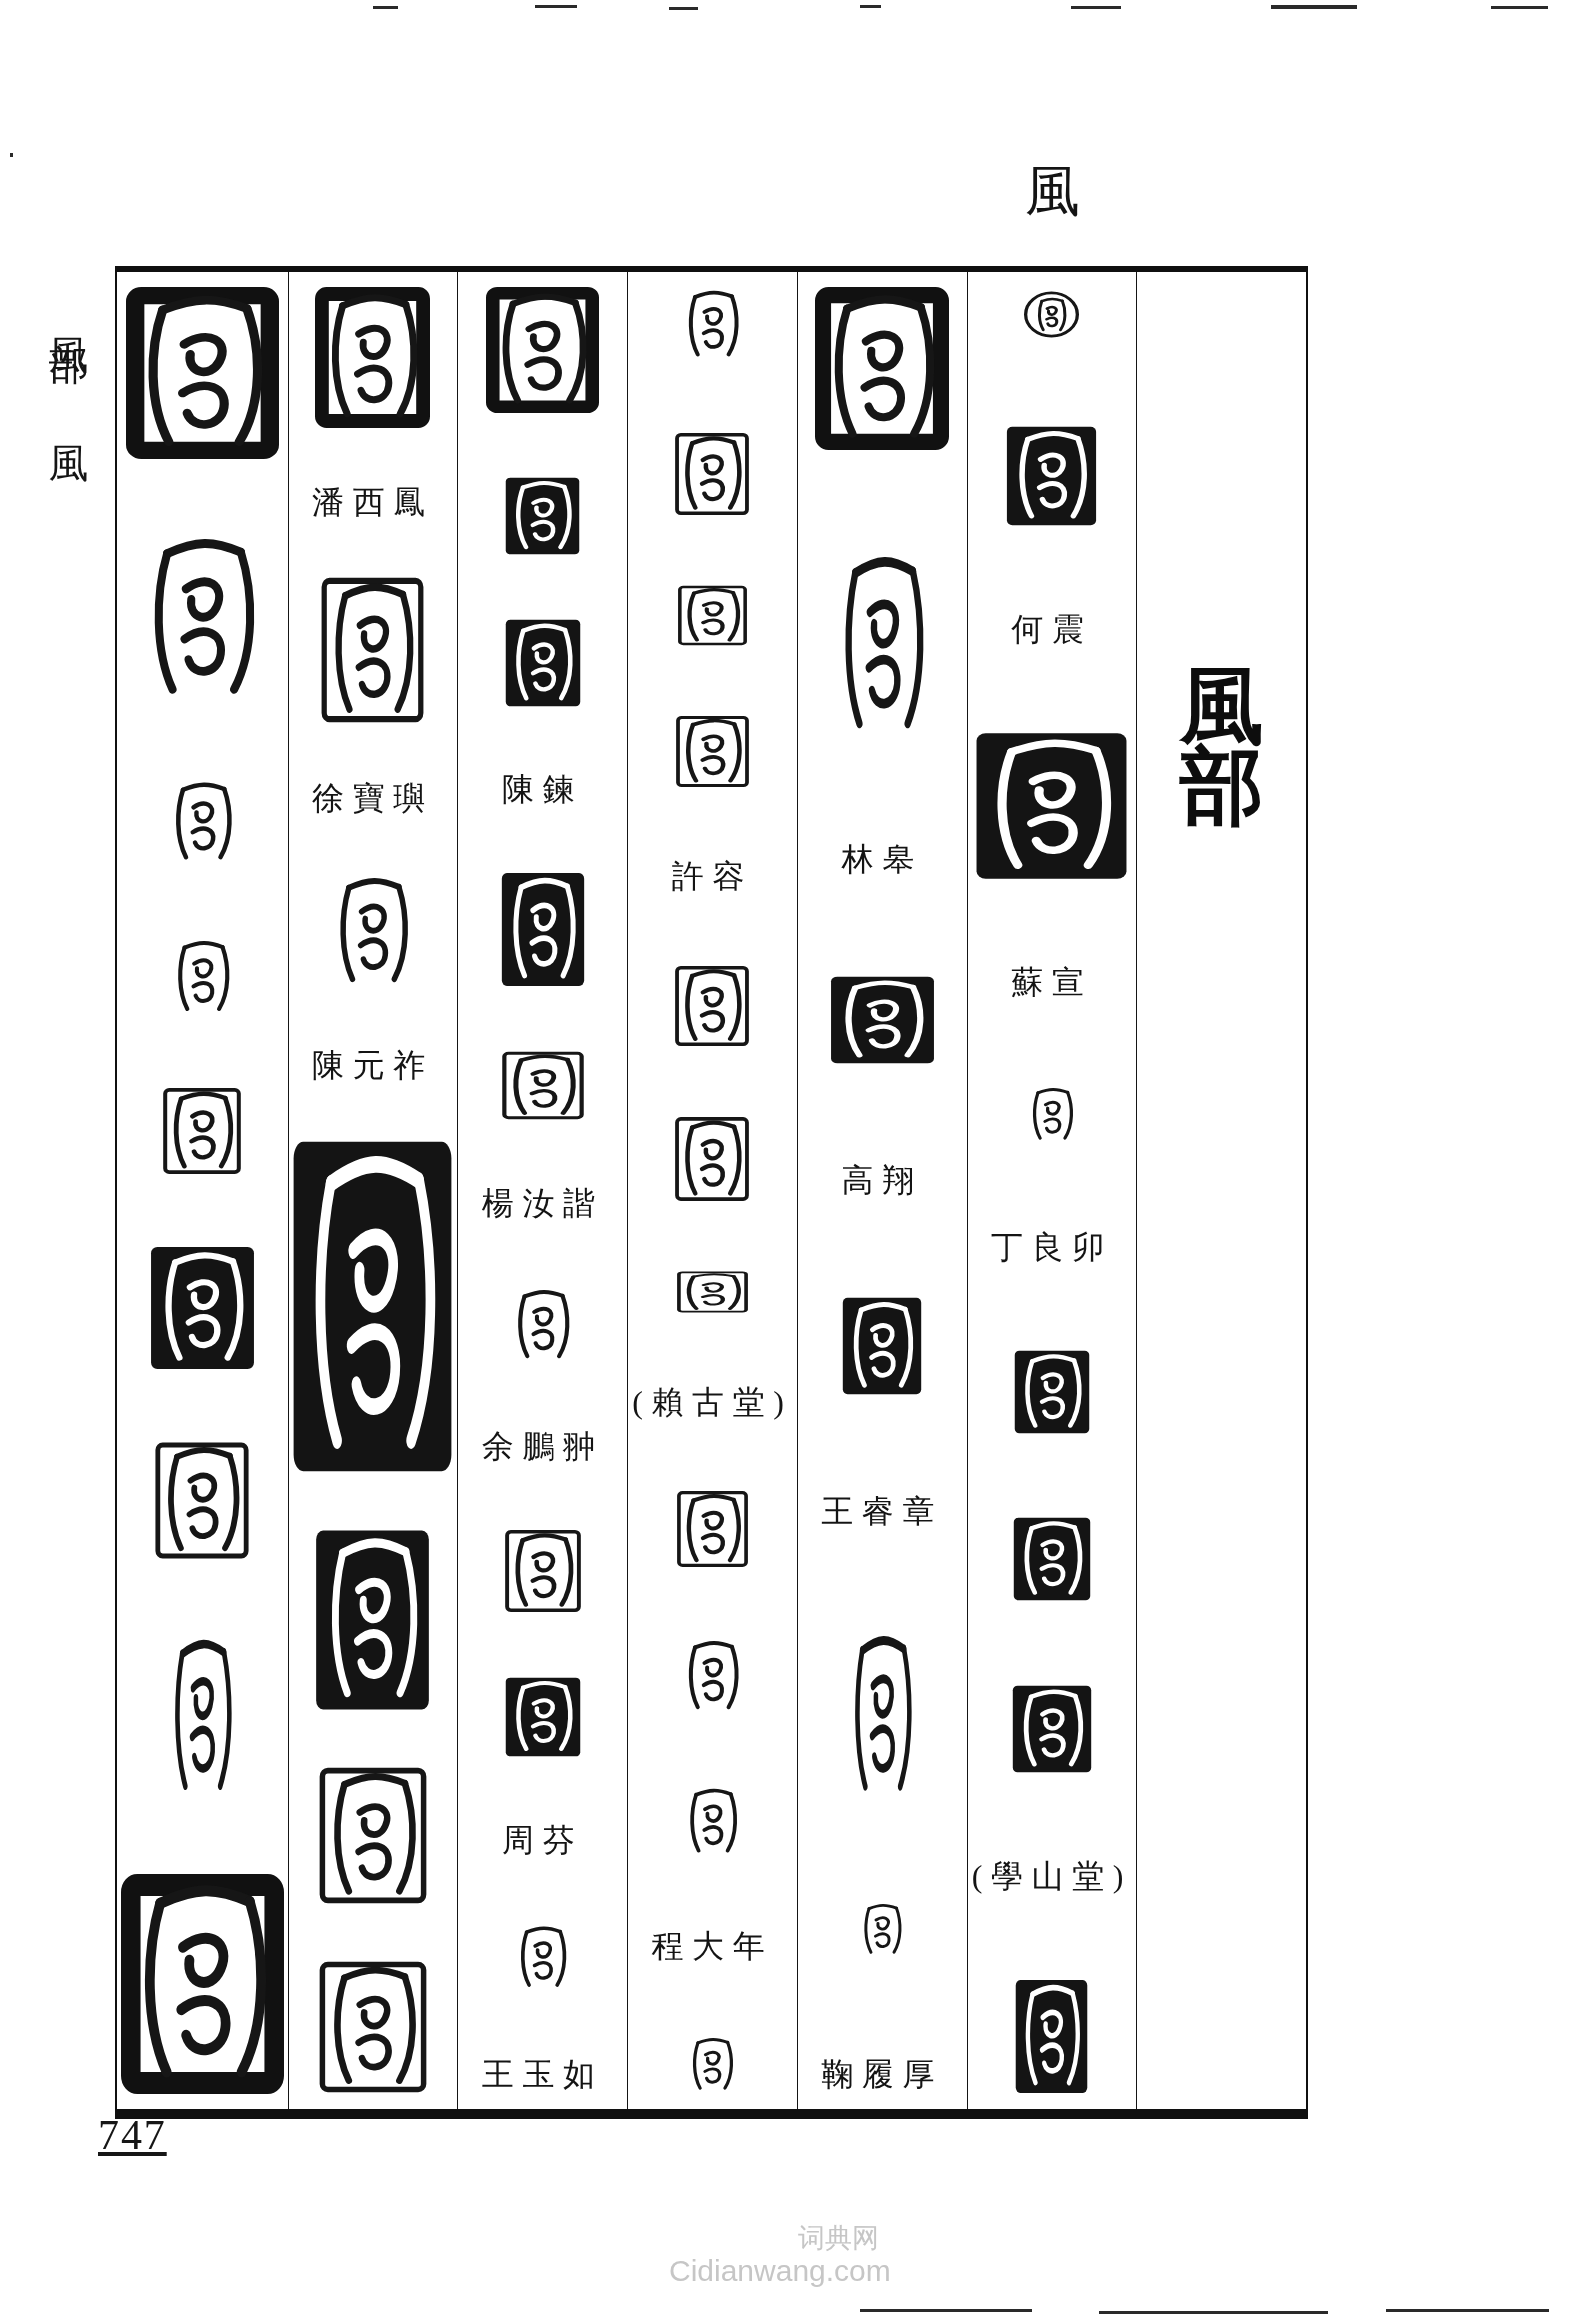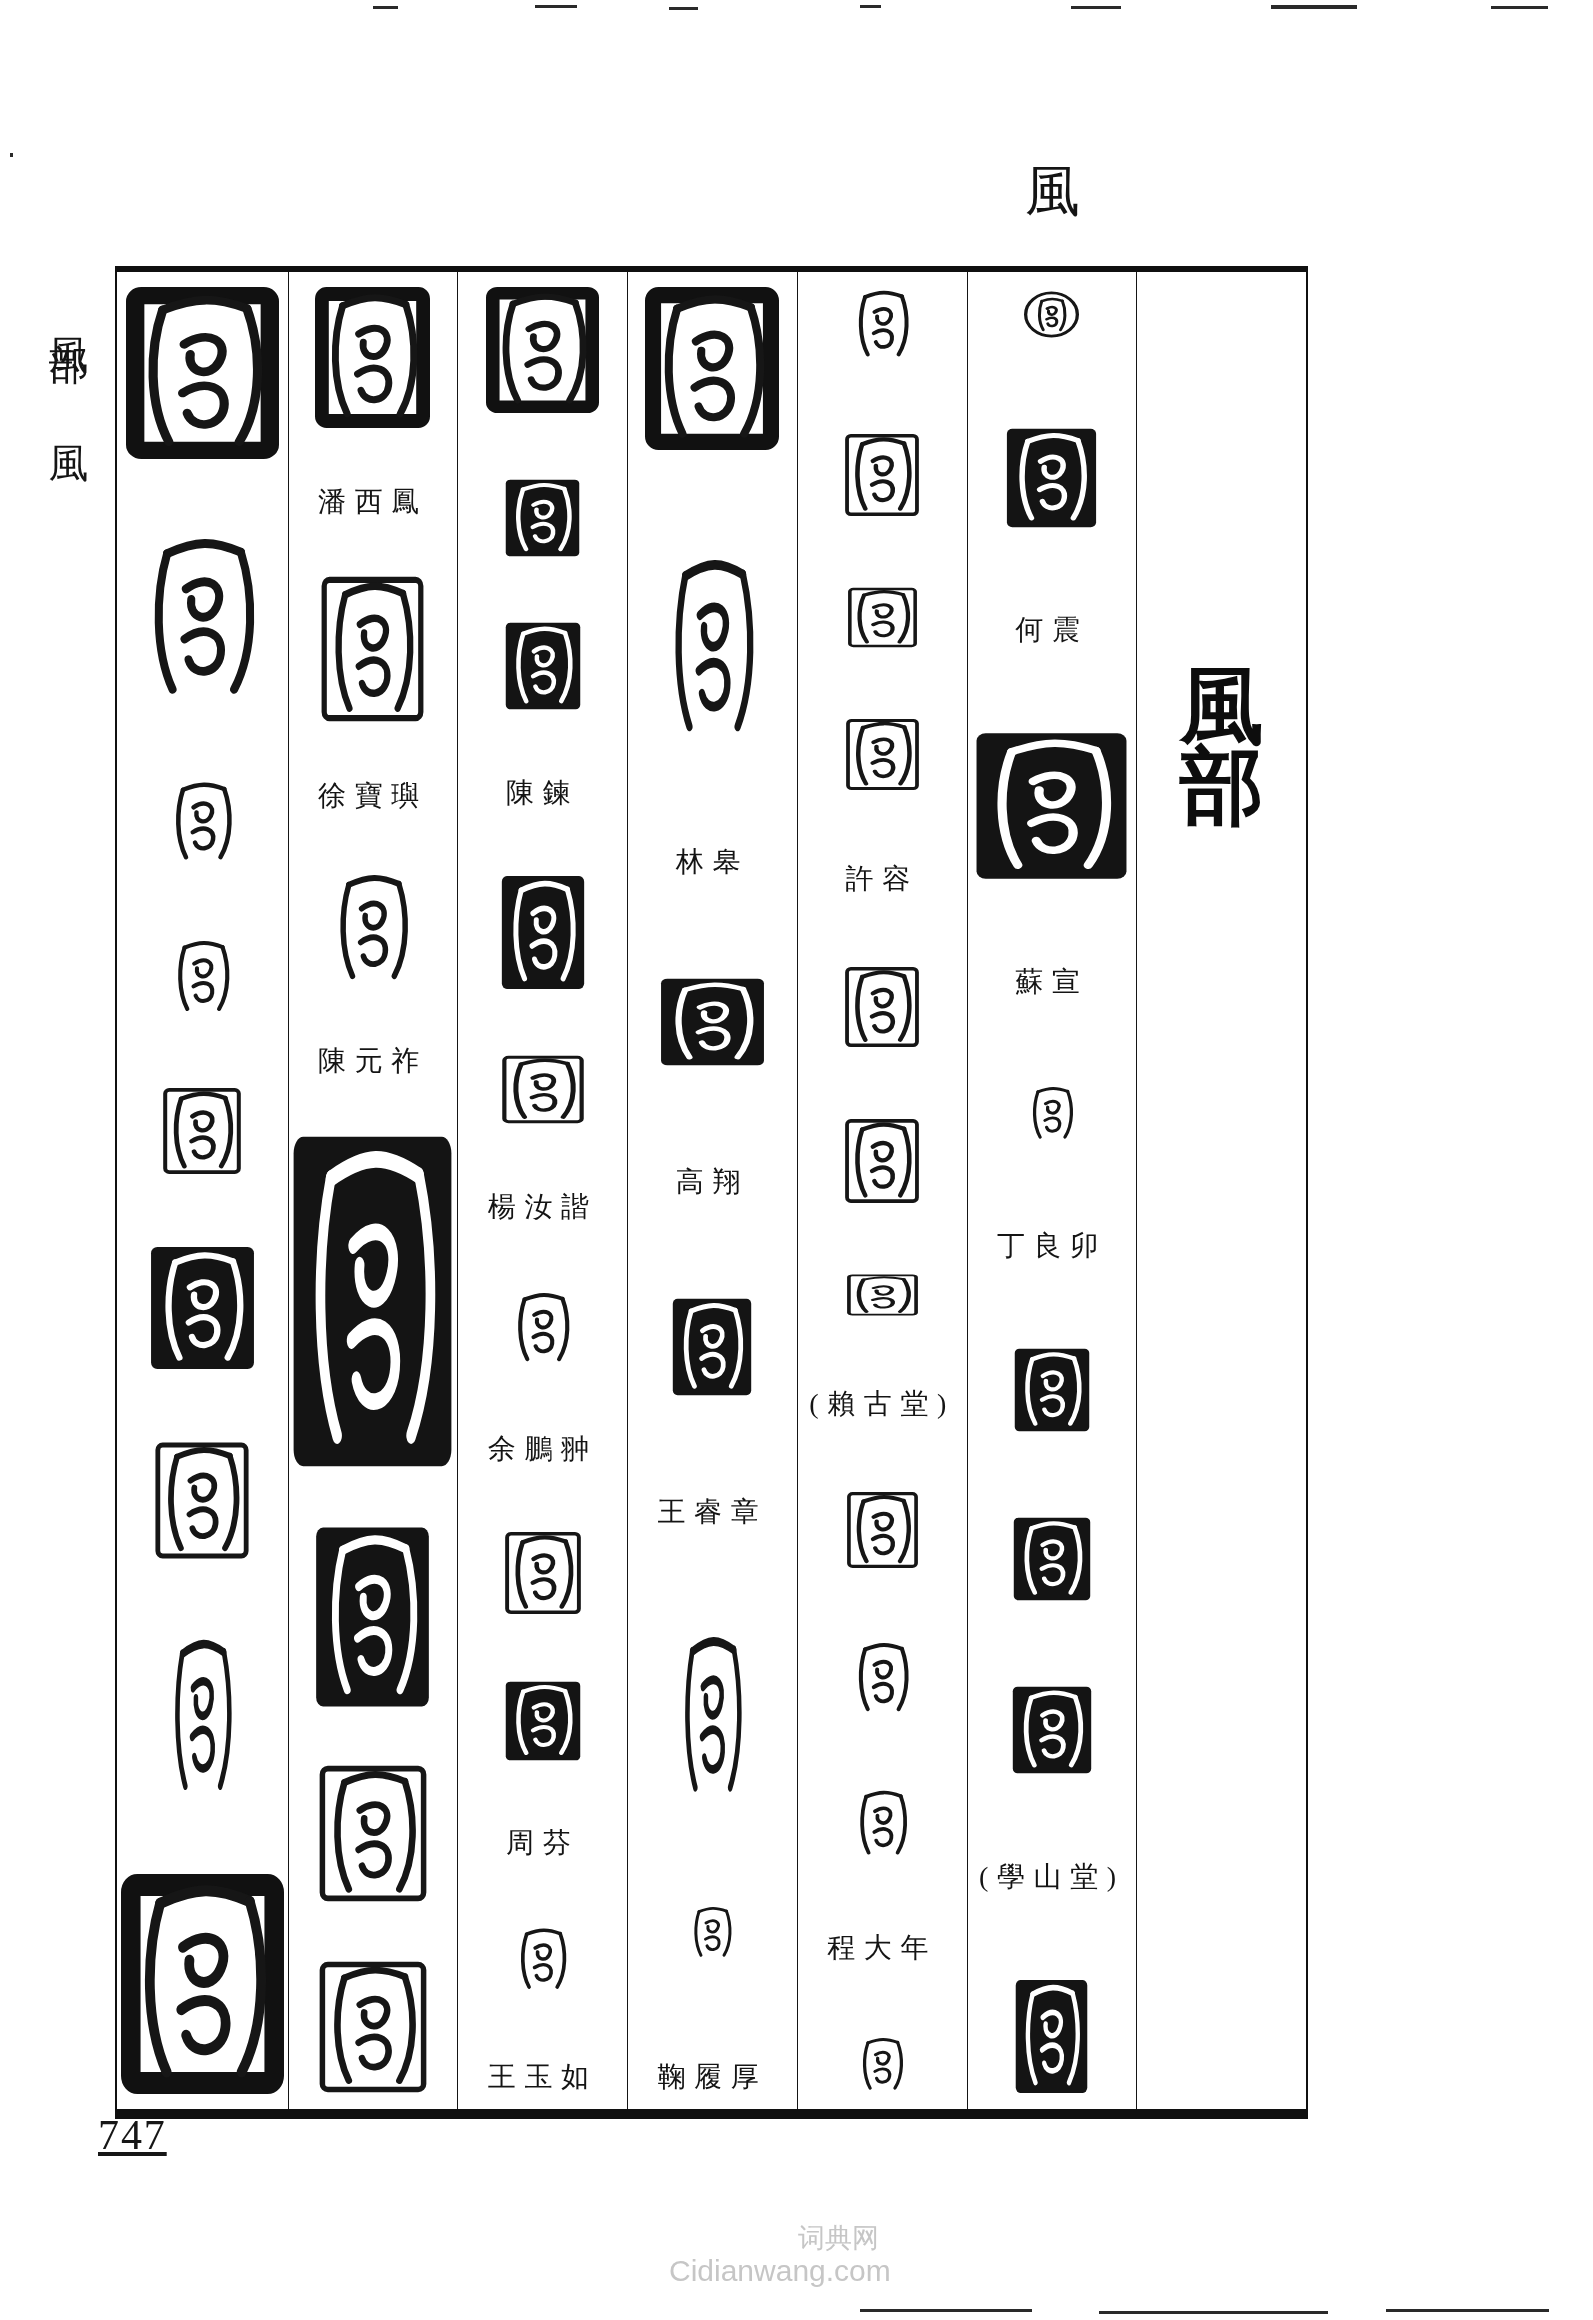--- a/index.html
+++ b/index.html
@@ -43,21 +43,21 @@
     align-items:center;justify-content:space-between;
     padding:15.3px 3.8px;box-sizing:border-box;
     border-right:1.9px solid #151515;
   }
   .col:last-child{border-right:none;}
   .col.section-col{justify-content:flex-start;}
   .seal{flex:0 0 auto;display:block;}
   .seal svg{display:block;width:100%;height:100%;}
   .attr-label{
     flex:0 0 auto;
-    font-size:28px;line-height:1.2;
+    font-size:32px;line-height:1.2;
     letter-spacing:8.6px;white-space:nowrap;
     text-align:center;color:#141414;
     font-family:"Liberation Serif","DejaVu Serif",serif;
   }
   .section-label{
     margin-top:315px;
     writing-mode:vertical-rl;text-orientation:upright;
     font-size:84px;font-weight:bold;line-height:1;
     letter-spacing:69px;color:#0d0d0d;
   }
@@ -349,20 +349,131 @@
             <path d="M24 16 C15 44 15 82 28 108" fill="none" stroke="#161616" stroke-width="6" stroke-linecap="round"></path>
             <path d="M24 16 C46 7 58 7 79 15" fill="none" stroke="#161616" stroke-width="6" stroke-linecap="round"></path>
             <path d="M79 15 C89 44 89 82 74 108" fill="none" stroke="#161616" stroke-width="6" stroke-linecap="round"></path>
             <path d="M38 40 C54 29 68 38 61 52 C55 64 40 60 42 47" fill="none" stroke="#161616" stroke-width="6" stroke-linecap="round"></path>
             <path d="M37 74 C52 64 66 70 64 84 C62 98 44 100 40 88" fill="none" stroke="#161616" stroke-width="6" stroke-linecap="round"></path>
           </svg>
         </div>
         <div class="attr-label">王玉如</div>
       </div>
       <div class="col">
+        <div class="seal seal-plain" style="height: 75px; width: 67px;">
+          <svg viewBox="0 0 100 120" preserveAspectRatio="none" aria-hidden="true">
+            <path d="M24 16 C15 44 15 82 28 108" fill="none" stroke="#161616" stroke-width="6" stroke-linecap="round"></path>
+            <path d="M24 16 C46 7 58 7 79 15" fill="none" stroke="#161616" stroke-width="6" stroke-linecap="round"></path>
+            <path d="M79 15 C89 44 89 82 74 108" fill="none" stroke="#161616" stroke-width="6" stroke-linecap="round"></path>
+            <path d="M38 40 C54 29 68 38 61 52 C55 64 40 60 42 47" fill="none" stroke="#161616" stroke-width="6" stroke-linecap="round"></path>
+            <path d="M37 74 C52 64 66 70 64 84 C62 98 44 100 40 88" fill="none" stroke="#161616" stroke-width="6" stroke-linecap="round"></path>
+          </svg>
+        </div>
+        <div class="seal seal-outline" style="height: 84px; width: 76px;">
+          <svg viewBox="0 0 100 120" preserveAspectRatio="none" aria-hidden="true">
+            <rect x="4" y="4" width="92" height="112" rx="5" fill="none" stroke="#161616" stroke-width="5"></rect>
+            <path d="M24 16 C15 44 15 82 28 108" fill="none" stroke="#161616" stroke-width="6" stroke-linecap="round"></path>
+            <path d="M24 16 C46 7 58 7 79 15" fill="none" stroke="#161616" stroke-width="6" stroke-linecap="round"></path>
+            <path d="M79 15 C89 44 89 82 74 108" fill="none" stroke="#161616" stroke-width="6" stroke-linecap="round"></path>
+            <path d="M38 40 C54 29 68 38 61 52 C55 64 40 60 42 47" fill="none" stroke="#161616" stroke-width="6" stroke-linecap="round"></path>
+            <path d="M37 74 C52 64 66 70 64 84 C62 98 44 100 40 88" fill="none" stroke="#161616" stroke-width="6" stroke-linecap="round"></path>
+          </svg>
+        </div>
+        <div class="seal seal-outline" style="height: 61px; width: 71px;">
+          <svg viewBox="0 0 100 120" preserveAspectRatio="none" aria-hidden="true">
+            <rect x="4" y="4" width="92" height="112" rx="5" fill="none" stroke="#161616" stroke-width="5"></rect>
+            <path d="M24 16 C15 44 15 82 28 108" fill="none" stroke="#161616" stroke-width="6" stroke-linecap="round"></path>
+            <path d="M24 16 C46 7 58 7 79 15" fill="none" stroke="#161616" stroke-width="6" stroke-linecap="round"></path>
+            <path d="M79 15 C89 44 89 82 74 108" fill="none" stroke="#161616" stroke-width="6" stroke-linecap="round"></path>
+            <path d="M38 40 C54 29 68 38 61 52 C55 64 40 60 42 47" fill="none" stroke="#161616" stroke-width="6" stroke-linecap="round"></path>
+            <path d="M37 74 C52 64 66 70 64 84 C62 98 44 100 40 88" fill="none" stroke="#161616" stroke-width="6" stroke-linecap="round"></path>
+          </svg>
+        </div>
+        <div class="seal seal-outline" style="height: 73px; width: 75px;">
+          <svg viewBox="0 0 100 120" preserveAspectRatio="none" aria-hidden="true">
+            <rect x="4" y="4" width="92" height="112" rx="5" fill="none" stroke="#161616" stroke-width="5"></rect>
+            <path d="M24 16 C15 44 15 82 28 108" fill="none" stroke="#161616" stroke-width="6" stroke-linecap="round"></path>
+            <path d="M24 16 C46 7 58 7 79 15" fill="none" stroke="#161616" stroke-width="6" stroke-linecap="round"></path>
+            <path d="M79 15 C89 44 89 82 74 108" fill="none" stroke="#161616" stroke-width="6" stroke-linecap="round"></path>
+            <path d="M38 40 C54 29 68 38 61 52 C55 64 40 60 42 47" fill="none" stroke="#161616" stroke-width="6" stroke-linecap="round"></path>
+            <path d="M37 74 C52 64 66 70 64 84 C62 98 44 100 40 88" fill="none" stroke="#161616" stroke-width="6" stroke-linecap="round"></path>
+          </svg>
+        </div>
+        <div class="attr-label">許容</div>
+        <div class="seal seal-outline" style="height: 82px; width: 76px;">
+          <svg viewBox="0 0 100 120" preserveAspectRatio="none" aria-hidden="true">
+            <rect x="4" y="4" width="92" height="112" rx="5" fill="none" stroke="#161616" stroke-width="5"></rect>
+            <path d="M24 16 C15 44 15 82 28 108" fill="none" stroke="#161616" stroke-width="6" stroke-linecap="round"></path>
+            <path d="M24 16 C46 7 58 7 79 15" fill="none" stroke="#161616" stroke-width="6" stroke-linecap="round"></path>
+            <path d="M79 15 C89 44 89 82 74 108" fill="none" stroke="#161616" stroke-width="6" stroke-linecap="round"></path>
+            <path d="M38 40 C54 29 68 38 61 52 C55 64 40 60 42 47" fill="none" stroke="#161616" stroke-width="6" stroke-linecap="round"></path>
+            <path d="M37 74 C52 64 66 70 64 84 C62 98 44 100 40 88" fill="none" stroke="#161616" stroke-width="6" stroke-linecap="round"></path>
+          </svg>
+        </div>
+        <div class="seal seal-outline" style="height: 86px; width: 76px;">
+          <svg viewBox="0 0 100 120" preserveAspectRatio="none" aria-hidden="true">
+            <rect x="4" y="4" width="92" height="112" rx="5" fill="none" stroke="#161616" stroke-width="5"></rect>
+            <path d="M24 16 C15 44 15 82 28 108" fill="none" stroke="#161616" stroke-width="6" stroke-linecap="round"></path>
+            <path d="M24 16 C46 7 58 7 79 15" fill="none" stroke="#161616" stroke-width="6" stroke-linecap="round"></path>
+            <path d="M79 15 C89 44 89 82 74 108" fill="none" stroke="#161616" stroke-width="6" stroke-linecap="round"></path>
+            <path d="M38 40 C54 29 68 38 61 52 C55 64 40 60 42 47" fill="none" stroke="#161616" stroke-width="6" stroke-linecap="round"></path>
+            <path d="M37 74 C52 64 66 70 64 84 C62 98 44 100 40 88" fill="none" stroke="#161616" stroke-width="6" stroke-linecap="round"></path>
+          </svg>
+        </div>
+        <div class="seal seal-outline" style="height: 42px; width: 73px;">
+          <svg viewBox="0 0 100 120" preserveAspectRatio="none" aria-hidden="true">
+            <rect x="4" y="4" width="92" height="112" rx="5" fill="none" stroke="#161616" stroke-width="5"></rect>
+            <path d="M24 16 C15 44 15 82 28 108" fill="none" stroke="#161616" stroke-width="6" stroke-linecap="round"></path>
+            <path d="M24 16 C46 7 58 7 79 15" fill="none" stroke="#161616" stroke-width="6" stroke-linecap="round"></path>
+            <path d="M79 15 C89 44 89 82 74 108" fill="none" stroke="#161616" stroke-width="6" stroke-linecap="round"></path>
+            <path d="M38 40 C54 29 68 38 61 52 C55 64 40 60 42 47" fill="none" stroke="#161616" stroke-width="6" stroke-linecap="round"></path>
+            <path d="M37 74 C52 64 66 70 64 84 C62 98 44 100 40 88" fill="none" stroke="#161616" stroke-width="6" stroke-linecap="round"></path>
+          </svg>
+        </div>
+        <div class="attr-label">(賴古堂)</div>
+        <div class="seal seal-outline" style="height: 78px; width: 73px;">
+          <svg viewBox="0 0 100 120" preserveAspectRatio="none" aria-hidden="true">
+            <rect x="4" y="4" width="92" height="112" rx="5" fill="none" stroke="#161616" stroke-width="5"></rect>
+            <path d="M24 16 C15 44 15 82 28 108" fill="none" stroke="#161616" stroke-width="6" stroke-linecap="round"></path>
+            <path d="M24 16 C46 7 58 7 79 15" fill="none" stroke="#161616" stroke-width="6" stroke-linecap="round"></path>
+            <path d="M79 15 C89 44 89 82 74 108" fill="none" stroke="#161616" stroke-width="6" stroke-linecap="round"></path>
+            <path d="M38 40 C54 29 68 38 61 52 C55 64 40 60 42 47" fill="none" stroke="#161616" stroke-width="6" stroke-linecap="round"></path>
+            <path d="M37 74 C52 64 66 70 64 84 C62 98 44 100 40 88" fill="none" stroke="#161616" stroke-width="6" stroke-linecap="round"></path>
+          </svg>
+        </div>
+        <div class="seal seal-plain" style="height: 78px; width: 67px;">
+          <svg viewBox="0 0 100 120" preserveAspectRatio="none" aria-hidden="true">
+            <path d="M24 16 C15 44 15 82 28 108" fill="none" stroke="#161616" stroke-width="6" stroke-linecap="round"></path>
+            <path d="M24 16 C46 7 58 7 79 15" fill="none" stroke="#161616" stroke-width="6" stroke-linecap="round"></path>
+            <path d="M79 15 C89 44 89 82 74 108" fill="none" stroke="#161616" stroke-width="6" stroke-linecap="round"></path>
+            <path d="M38 40 C54 29 68 38 61 52 C55 64 40 60 42 47" fill="none" stroke="#161616" stroke-width="6" stroke-linecap="round"></path>
+            <path d="M37 74 C52 64 66 70 64 84 C62 98 44 100 40 88" fill="none" stroke="#161616" stroke-width="6" stroke-linecap="round"></path>
+          </svg>
+        </div>
+        <div class="seal seal-plain" style="height: 73px; width: 63px;">
+          <svg viewBox="0 0 100 120" preserveAspectRatio="none" aria-hidden="true">
+            <path d="M24 16 C15 44 15 82 28 108" fill="none" stroke="#161616" stroke-width="6" stroke-linecap="round"></path>
+            <path d="M24 16 C46 7 58 7 79 15" fill="none" stroke="#161616" stroke-width="6" stroke-linecap="round"></path>
+            <path d="M79 15 C89 44 89 82 74 108" fill="none" stroke="#161616" stroke-width="6" stroke-linecap="round"></path>
+            <path d="M38 40 C54 29 68 38 61 52 C55 64 40 60 42 47" fill="none" stroke="#161616" stroke-width="6" stroke-linecap="round"></path>
+            <path d="M37 74 C52 64 66 70 64 84 C62 98 44 100 40 88" fill="none" stroke="#161616" stroke-width="6" stroke-linecap="round"></path>
+          </svg>
+        </div>
+        <div class="attr-label">程大年</div>
+        <div class="seal seal-plain" style="height: 59px; width: 54px;">
+          <svg viewBox="0 0 100 120" preserveAspectRatio="none" aria-hidden="true">
+            <path d="M24 16 C15 44 15 82 28 108" fill="none" stroke="#161616" stroke-width="6" stroke-linecap="round"></path>
+            <path d="M24 16 C46 7 58 7 79 15" fill="none" stroke="#161616" stroke-width="6" stroke-linecap="round"></path>
+            <path d="M79 15 C89 44 89 82 74 108" fill="none" stroke="#161616" stroke-width="6" stroke-linecap="round"></path>
+            <path d="M38 40 C54 29 68 38 61 52 C55 64 40 60 42 47" fill="none" stroke="#161616" stroke-width="6" stroke-linecap="round"></path>
+            <path d="M37 74 C52 64 66 70 64 84 C62 98 44 100 40 88" fill="none" stroke="#161616" stroke-width="6" stroke-linecap="round"></path>
+          </svg>
+        </div>
+      </div>
+      <div class="col">
         <div class="seal seal-heavy" style="height: 163px; width: 134px;">
           <svg viewBox="0 0 100 120" preserveAspectRatio="none" aria-hidden="true">
             <rect x="6" y="6" width="88" height="108" rx="4" fill="none" stroke="#111111" stroke-width="12"></rect>
             <path d="M24 16 C15 44 15 82 28 108" fill="none" stroke="#161616" stroke-width="6" stroke-linecap="round"></path>
             <path d="M24 16 C46 7 58 7 79 15" fill="none" stroke="#161616" stroke-width="6" stroke-linecap="round"></path>
             <path d="M79 15 C89 44 89 82 74 108" fill="none" stroke="#161616" stroke-width="6" stroke-linecap="round"></path>
             <path d="M38 40 C54 29 68 38 61 52 C55 64 40 60 42 47" fill="none" stroke="#161616" stroke-width="6" stroke-linecap="round"></path>
             <path d="M37 74 C52 64 66 70 64 84 C62 98 44 100 40 88" fill="none" stroke="#161616" stroke-width="6" stroke-linecap="round"></path>
           </svg>
         </div>
@@ -410,131 +521,20 @@
         <div class="seal seal-plain" style="height: 57px; width: 50px;">
           <svg viewBox="0 0 100 120" preserveAspectRatio="none" aria-hidden="true">
             <path d="M24 16 C15 44 15 82 28 108" fill="none" stroke="#161616" stroke-width="6" stroke-linecap="round"></path>
             <path d="M24 16 C46 7 58 7 79 15" fill="none" stroke="#161616" stroke-width="6" stroke-linecap="round"></path>
             <path d="M79 15 C89 44 89 82 74 108" fill="none" stroke="#161616" stroke-width="6" stroke-linecap="round"></path>
             <path d="M38 40 C54 29 68 38 61 52 C55 64 40 60 42 47" fill="none" stroke="#161616" stroke-width="6" stroke-linecap="round"></path>
             <path d="M37 74 C52 64 66 70 64 84 C62 98 44 100 40 88" fill="none" stroke="#161616" stroke-width="6" stroke-linecap="round"></path>
           </svg>
         </div>
         <div class="attr-label">鞠履厚</div>
-      </div>
-      <div class="col">
-        <div class="seal seal-plain" style="height: 75px; width: 67px;">
-          <svg viewBox="0 0 100 120" preserveAspectRatio="none" aria-hidden="true">
-            <path d="M24 16 C15 44 15 82 28 108" fill="none" stroke="#161616" stroke-width="6" stroke-linecap="round"></path>
-            <path d="M24 16 C46 7 58 7 79 15" fill="none" stroke="#161616" stroke-width="6" stroke-linecap="round"></path>
-            <path d="M79 15 C89 44 89 82 74 108" fill="none" stroke="#161616" stroke-width="6" stroke-linecap="round"></path>
-            <path d="M38 40 C54 29 68 38 61 52 C55 64 40 60 42 47" fill="none" stroke="#161616" stroke-width="6" stroke-linecap="round"></path>
-            <path d="M37 74 C52 64 66 70 64 84 C62 98 44 100 40 88" fill="none" stroke="#161616" stroke-width="6" stroke-linecap="round"></path>
-          </svg>
-        </div>
-        <div class="seal seal-outline" style="height: 84px; width: 76px;">
-          <svg viewBox="0 0 100 120" preserveAspectRatio="none" aria-hidden="true">
-            <rect x="4" y="4" width="92" height="112" rx="5" fill="none" stroke="#161616" stroke-width="5"></rect>
-            <path d="M24 16 C15 44 15 82 28 108" fill="none" stroke="#161616" stroke-width="6" stroke-linecap="round"></path>
-            <path d="M24 16 C46 7 58 7 79 15" fill="none" stroke="#161616" stroke-width="6" stroke-linecap="round"></path>
-            <path d="M79 15 C89 44 89 82 74 108" fill="none" stroke="#161616" stroke-width="6" stroke-linecap="round"></path>
-            <path d="M38 40 C54 29 68 38 61 52 C55 64 40 60 42 47" fill="none" stroke="#161616" stroke-width="6" stroke-linecap="round"></path>
-            <path d="M37 74 C52 64 66 70 64 84 C62 98 44 100 40 88" fill="none" stroke="#161616" stroke-width="6" stroke-linecap="round"></path>
-          </svg>
-        </div>
-        <div class="seal seal-outline" style="height: 61px; width: 71px;">
-          <svg viewBox="0 0 100 120" preserveAspectRatio="none" aria-hidden="true">
-            <rect x="4" y="4" width="92" height="112" rx="5" fill="none" stroke="#161616" stroke-width="5"></rect>
-            <path d="M24 16 C15 44 15 82 28 108" fill="none" stroke="#161616" stroke-width="6" stroke-linecap="round"></path>
-            <path d="M24 16 C46 7 58 7 79 15" fill="none" stroke="#161616" stroke-width="6" stroke-linecap="round"></path>
-            <path d="M79 15 C89 44 89 82 74 108" fill="none" stroke="#161616" stroke-width="6" stroke-linecap="round"></path>
-            <path d="M38 40 C54 29 68 38 61 52 C55 64 40 60 42 47" fill="none" stroke="#161616" stroke-width="6" stroke-linecap="round"></path>
-            <path d="M37 74 C52 64 66 70 64 84 C62 98 44 100 40 88" fill="none" stroke="#161616" stroke-width="6" stroke-linecap="round"></path>
-          </svg>
-        </div>
-        <div class="seal seal-outline" style="height: 73px; width: 75px;">
-          <svg viewBox="0 0 100 120" preserveAspectRatio="none" aria-hidden="true">
-            <rect x="4" y="4" width="92" height="112" rx="5" fill="none" stroke="#161616" stroke-width="5"></rect>
-            <path d="M24 16 C15 44 15 82 28 108" fill="none" stroke="#161616" stroke-width="6" stroke-linecap="round"></path>
-            <path d="M24 16 C46 7 58 7 79 15" fill="none" stroke="#161616" stroke-width="6" stroke-linecap="round"></path>
-            <path d="M79 15 C89 44 89 82 74 108" fill="none" stroke="#161616" stroke-width="6" stroke-linecap="round"></path>
-            <path d="M38 40 C54 29 68 38 61 52 C55 64 40 60 42 47" fill="none" stroke="#161616" stroke-width="6" stroke-linecap="round"></path>
-            <path d="M37 74 C52 64 66 70 64 84 C62 98 44 100 40 88" fill="none" stroke="#161616" stroke-width="6" stroke-linecap="round"></path>
-          </svg>
-        </div>
-        <div class="attr-label">許容</div>
-        <div class="seal seal-outline" style="height: 82px; width: 76px;">
-          <svg viewBox="0 0 100 120" preserveAspectRatio="none" aria-hidden="true">
-            <rect x="4" y="4" width="92" height="112" rx="5" fill="none" stroke="#161616" stroke-width="5"></rect>
-            <path d="M24 16 C15 44 15 82 28 108" fill="none" stroke="#161616" stroke-width="6" stroke-linecap="round"></path>
-            <path d="M24 16 C46 7 58 7 79 15" fill="none" stroke="#161616" stroke-width="6" stroke-linecap="round"></path>
-            <path d="M79 15 C89 44 89 82 74 108" fill="none" stroke="#161616" stroke-width="6" stroke-linecap="round"></path>
-            <path d="M38 40 C54 29 68 38 61 52 C55 64 40 60 42 47" fill="none" stroke="#161616" stroke-width="6" stroke-linecap="round"></path>
-            <path d="M37 74 C52 64 66 70 64 84 C62 98 44 100 40 88" fill="none" stroke="#161616" stroke-width="6" stroke-linecap="round"></path>
-          </svg>
-        </div>
-        <div class="seal seal-outline" style="height: 86px; width: 76px;">
-          <svg viewBox="0 0 100 120" preserveAspectRatio="none" aria-hidden="true">
-            <rect x="4" y="4" width="92" height="112" rx="5" fill="none" stroke="#161616" stroke-width="5"></rect>
-            <path d="M24 16 C15 44 15 82 28 108" fill="none" stroke="#161616" stroke-width="6" stroke-linecap="round"></path>
-            <path d="M24 16 C46 7 58 7 79 15" fill="none" stroke="#161616" stroke-width="6" stroke-linecap="round"></path>
-            <path d="M79 15 C89 44 89 82 74 108" fill="none" stroke="#161616" stroke-width="6" stroke-linecap="round"></path>
-            <path d="M38 40 C54 29 68 38 61 52 C55 64 40 60 42 47" fill="none" stroke="#161616" stroke-width="6" stroke-linecap="round"></path>
-            <path d="M37 74 C52 64 66 70 64 84 C62 98 44 100 40 88" fill="none" stroke="#161616" stroke-width="6" stroke-linecap="round"></path>
-          </svg>
-        </div>
-        <div class="seal seal-outline" style="height: 42px; width: 73px;">
-          <svg viewBox="0 0 100 120" preserveAspectRatio="none" aria-hidden="true">
-            <rect x="4" y="4" width="92" height="112" rx="5" fill="none" stroke="#161616" stroke-width="5"></rect>
-            <path d="M24 16 C15 44 15 82 28 108" fill="none" stroke="#161616" stroke-width="6" stroke-linecap="round"></path>
-            <path d="M24 16 C46 7 58 7 79 15" fill="none" stroke="#161616" stroke-width="6" stroke-linecap="round"></path>
-            <path d="M79 15 C89 44 89 82 74 108" fill="none" stroke="#161616" stroke-width="6" stroke-linecap="round"></path>
-            <path d="M38 40 C54 29 68 38 61 52 C55 64 40 60 42 47" fill="none" stroke="#161616" stroke-width="6" stroke-linecap="round"></path>
-            <path d="M37 74 C52 64 66 70 64 84 C62 98 44 100 40 88" fill="none" stroke="#161616" stroke-width="6" stroke-linecap="round"></path>
-          </svg>
-        </div>
-        <div class="attr-label">(賴古堂)</div>
-        <div class="seal seal-outline" style="height: 78px; width: 73px;">
-          <svg viewBox="0 0 100 120" preserveAspectRatio="none" aria-hidden="true">
-            <rect x="4" y="4" width="92" height="112" rx="5" fill="none" stroke="#161616" stroke-width="5"></rect>
-            <path d="M24 16 C15 44 15 82 28 108" fill="none" stroke="#161616" stroke-width="6" stroke-linecap="round"></path>
-            <path d="M24 16 C46 7 58 7 79 15" fill="none" stroke="#161616" stroke-width="6" stroke-linecap="round"></path>
-            <path d="M79 15 C89 44 89 82 74 108" fill="none" stroke="#161616" stroke-width="6" stroke-linecap="round"></path>
-            <path d="M38 40 C54 29 68 38 61 52 C55 64 40 60 42 47" fill="none" stroke="#161616" stroke-width="6" stroke-linecap="round"></path>
-            <path d="M37 74 C52 64 66 70 64 84 C62 98 44 100 40 88" fill="none" stroke="#161616" stroke-width="6" stroke-linecap="round"></path>
-          </svg>
-        </div>
-        <div class="seal seal-plain" style="height: 78px; width: 67px;">
-          <svg viewBox="0 0 100 120" preserveAspectRatio="none" aria-hidden="true">
-            <path d="M24 16 C15 44 15 82 28 108" fill="none" stroke="#161616" stroke-width="6" stroke-linecap="round"></path>
-            <path d="M24 16 C46 7 58 7 79 15" fill="none" stroke="#161616" stroke-width="6" stroke-linecap="round"></path>
-            <path d="M79 15 C89 44 89 82 74 108" fill="none" stroke="#161616" stroke-width="6" stroke-linecap="round"></path>
-            <path d="M38 40 C54 29 68 38 61 52 C55 64 40 60 42 47" fill="none" stroke="#161616" stroke-width="6" stroke-linecap="round"></path>
-            <path d="M37 74 C52 64 66 70 64 84 C62 98 44 100 40 88" fill="none" stroke="#161616" stroke-width="6" stroke-linecap="round"></path>
-          </svg>
-        </div>
-        <div class="seal seal-plain" style="height: 73px; width: 63px;">
-          <svg viewBox="0 0 100 120" preserveAspectRatio="none" aria-hidden="true">
-            <path d="M24 16 C15 44 15 82 28 108" fill="none" stroke="#161616" stroke-width="6" stroke-linecap="round"></path>
-            <path d="M24 16 C46 7 58 7 79 15" fill="none" stroke="#161616" stroke-width="6" stroke-linecap="round"></path>
-            <path d="M79 15 C89 44 89 82 74 108" fill="none" stroke="#161616" stroke-width="6" stroke-linecap="round"></path>
-            <path d="M38 40 C54 29 68 38 61 52 C55 64 40 60 42 47" fill="none" stroke="#161616" stroke-width="6" stroke-linecap="round"></path>
-            <path d="M37 74 C52 64 66 70 64 84 C62 98 44 100 40 88" fill="none" stroke="#161616" stroke-width="6" stroke-linecap="round"></path>
-          </svg>
-        </div>
-        <div class="attr-label">程大年</div>
-        <div class="seal seal-plain" style="height: 59px; width: 54px;">
-          <svg viewBox="0 0 100 120" preserveAspectRatio="none" aria-hidden="true">
-            <path d="M24 16 C15 44 15 82 28 108" fill="none" stroke="#161616" stroke-width="6" stroke-linecap="round"></path>
-            <path d="M24 16 C46 7 58 7 79 15" fill="none" stroke="#161616" stroke-width="6" stroke-linecap="round"></path>
-            <path d="M79 15 C89 44 89 82 74 108" fill="none" stroke="#161616" stroke-width="6" stroke-linecap="round"></path>
-            <path d="M38 40 C54 29 68 38 61 52 C55 64 40 60 42 47" fill="none" stroke="#161616" stroke-width="6" stroke-linecap="round"></path>
-            <path d="M37 74 C52 64 66 70 64 84 C62 98 44 100 40 88" fill="none" stroke="#161616" stroke-width="6" stroke-linecap="round"></path>
-          </svg>
-        </div>
       </div>
       <div class="col">
         <div class="seal seal-circle" style="height: 55px; width: 55px;">
           <svg viewBox="0 0 100 120" preserveAspectRatio="none" aria-hidden="true">
             <circle cx="50" cy="60" r="47" fill="none" stroke="#161616" stroke-width="6"></circle>
             <g transform="translate(16,20) scale(0.68)">
               <path d="M24 16 C15 44 15 82 28 108" fill="none" stroke="#161616" stroke-width="8" stroke-linecap="round"></path>
               <path d="M24 16 C46 7 58 7 79 15" fill="none" stroke="#161616" stroke-width="8" stroke-linecap="round"></path>
               <path d="M79 15 C89 44 89 82 74 108" fill="none" stroke="#161616" stroke-width="8" stroke-linecap="round"></path>
               <path d="M38 40 C54 29 68 38 61 52 C55 64 40 60 42 47" fill="none" stroke="#161616" stroke-width="8" stroke-linecap="round"></path>

